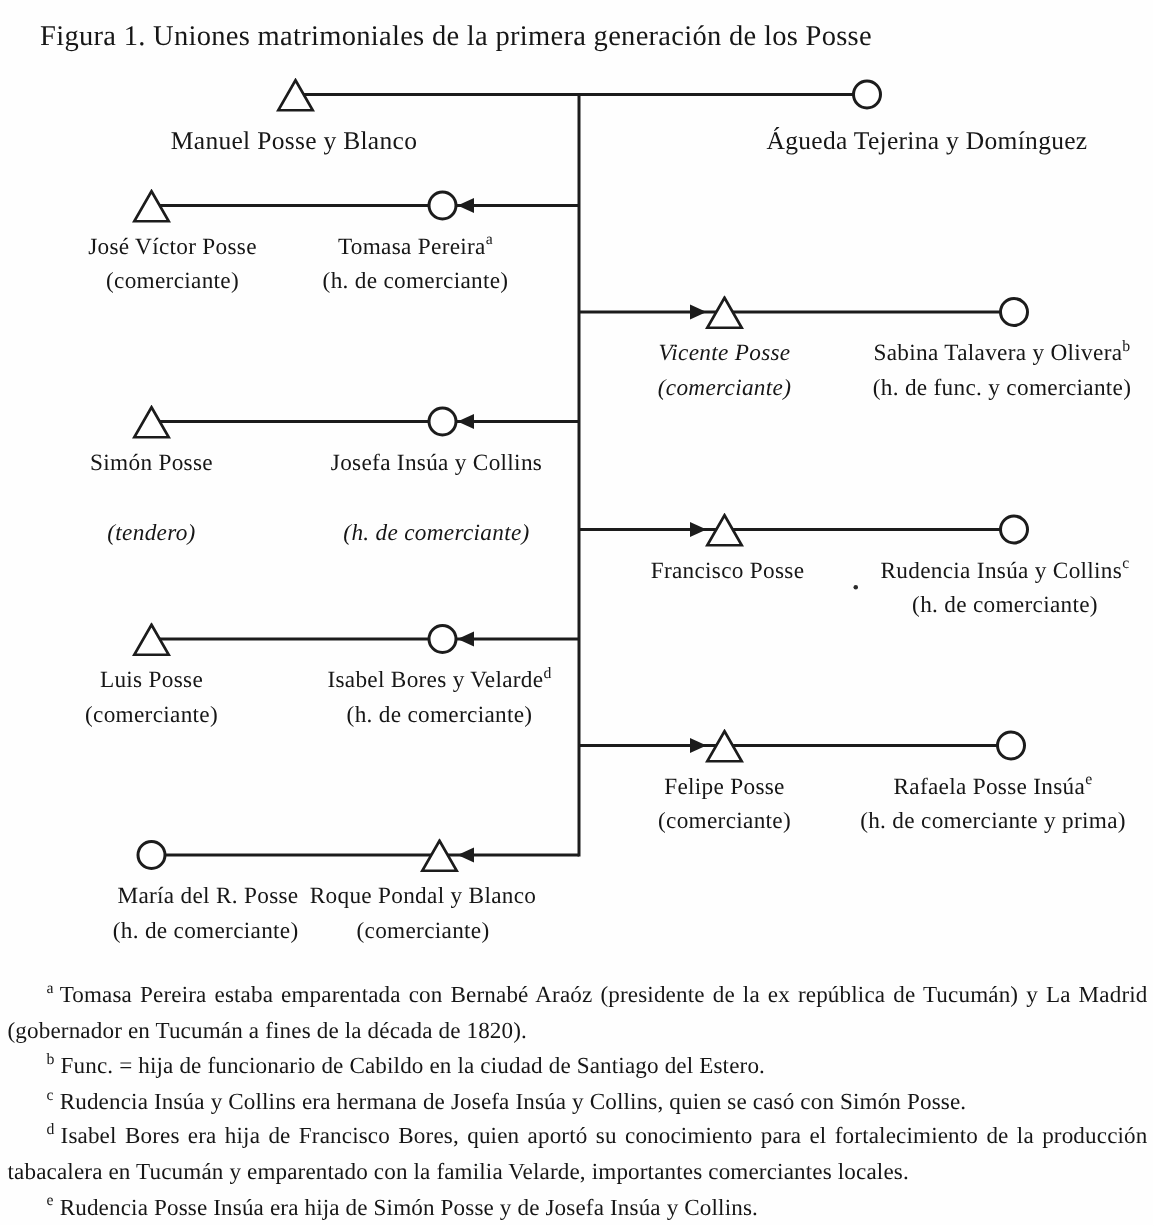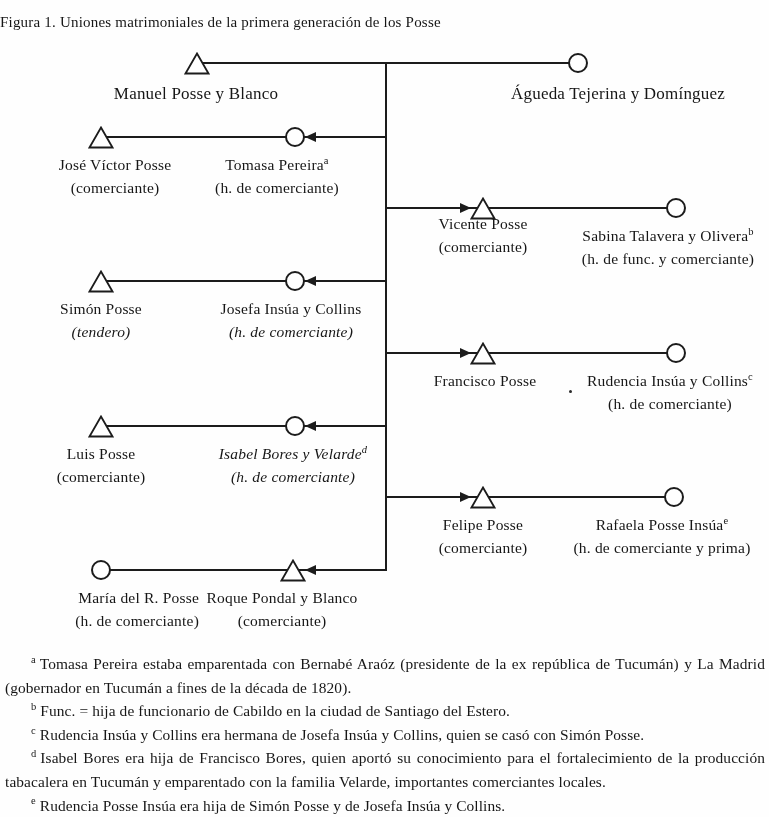--- a/index.html
+++ b/index.html
@@ -1,32 +1,32 @@
 <!DOCTYPE html>
 <html><head>
 <meta charset="utf-8">
 <style>
   html,body{margin:0;padding:0;background:#ffffff;}
   #page{position:relative;width:769px;height:817px;background:#fefefe;overflow:hidden;
         font-family:"Liberation Serif","DejaVu Serif",serif;color:#161616;}
-  .title{position:absolute;left:0;top:14px;width:608px;text-align:left;
-         font-size:15px;letter-spacing:.2px;}
+  .title{position:absolute;left:0;top:14px;width:608px;text-align:center;
+         font-size:19px;letter-spacing:.2px;}
   .vline,.hline{position:absolute;background:#1c1c1c;}
   .hline{height:2px;}
   .vline{width:2px;}
   .circ{position:absolute;width:16px;height:16px;border:2px solid #1c1c1c;border-radius:50%;background:#fff;}
   .tri{position:absolute;}
   .aw{position:absolute;width:0;height:0;border-top:5px solid transparent;border-bottom:5px solid transparent;
       border-right:11px solid #1c1c1c;}
   .ae{position:absolute;width:0;height:0;border-top:5px solid transparent;border-bottom:5px solid transparent;
       border-left:11px solid #1c1c1c;}
   .lbl{position:absolute;text-align:center;font-size:15.5px;line-height:23px;white-space:nowrap;letter-spacing:.2px;}
   .toplbl{position:absolute;text-align:center;font-size:17px;white-space:nowrap;letter-spacing:.2px;}
   .lbl sup,.toplbl sup{font-size:10.5px;line-height:0;}
-  .it{font-style:italic;}
+  .it{font-style:italic;margin-top:24px;}
   .dot{position:absolute;width:3px;height:3px;background:#2a2a2a;border-radius:50%;}
   .footnotes{position:absolute;left:5px;top:652px;width:760px;font-size:15.4px;line-height:23.6px;
              text-align:justify;letter-spacing:.1px;}
   .footnotes p{margin:0;text-indent:26px;}
   .footnotes sup{font-size:10.5px;line-height:0;margin-right:4px;}
 </style>
 </head>
 <body>
 
 <div id="page">
@@ -64,21 +64,21 @@
       </div>
     </div>
 
     <div>
       <div class="hline" style="left:386px;top:207px;width:282px;"></div>
       <div class="ae" style="left:460px;top:203px;"></div>
       <svg class="tri" style="left:470px;top:197px;" width="26" height="23" viewBox="0 0 26 23">
           <polygon points="13,1.5 24.5,21.5 1.5,21.5" fill="#fff" stroke="#1c1c1c" stroke-width="1.8"></polygon>
         </svg>
       <div class="circ" style="left:666px;top:198px;"></div>
-      <div class="lbl" style="left:383px;top:212px;width:200px;">
+      <div class="lbl" style="left:383px;top:224px;width:200px;font-style:italic;">
         <div><span>Vicente Posse</span><sup></sup></div>
         <div>(comerciante)</div>
       </div>
       <div class="lbl" style="left:553px;top:224px;width:230px;">
         <div><span>Sabina Talavera y Olivera</span><sup>b</sup></div>
         <div>(h. de func. y comerciante)</div>
       </div>
     </div>
 
     <div>
@@ -120,21 +120,21 @@
       <div class="hline" style="left:100px;top:425px;width:286px;"></div>
       <div class="aw" style="left:305px;top:421px;"></div>
       <svg class="tri" style="left:88px;top:415px;" width="26" height="23" viewBox="0 0 26 23">
           <polygon points="13,1.5 24.5,21.5 1.5,21.5" fill="#fff" stroke="#1c1c1c" stroke-width="1.8"></polygon>
         </svg>
       <div class="circ" style="left:285px;top:416px;"></div>
       <div class="lbl" style="left:6px;top:442px;width:190px;font-family:Liberation Serif, serif;">
         <div><span>Luis Posse</span><sup></sup></div>
         <div>(comerciante)</div>
       </div>
-      <div class="lbl" style="left:178px;top:442px;width:230px;font-style:italic;">
+      <div class="lbl" style="left:178px;top:442px;width:230px;">
         <div><span>Isabel Bores y Velarde</span><sup>d</sup></div>
         <div>(h. de comerciante)</div>
       </div>
     </div>
 
     <div>
       <div class="hline" style="left:386px;top:496px;width:280px;"></div>
       <div class="ae" style="left:460px;top:492px;"></div>
       <svg class="tri" style="left:470px;top:486px;" width="26" height="23" viewBox="0 0 26 23">
           <polygon points="13,1.5 24.5,21.5 1.5,21.5" fill="#fff" stroke="#1c1c1c" stroke-width="1.8"></polygon>

